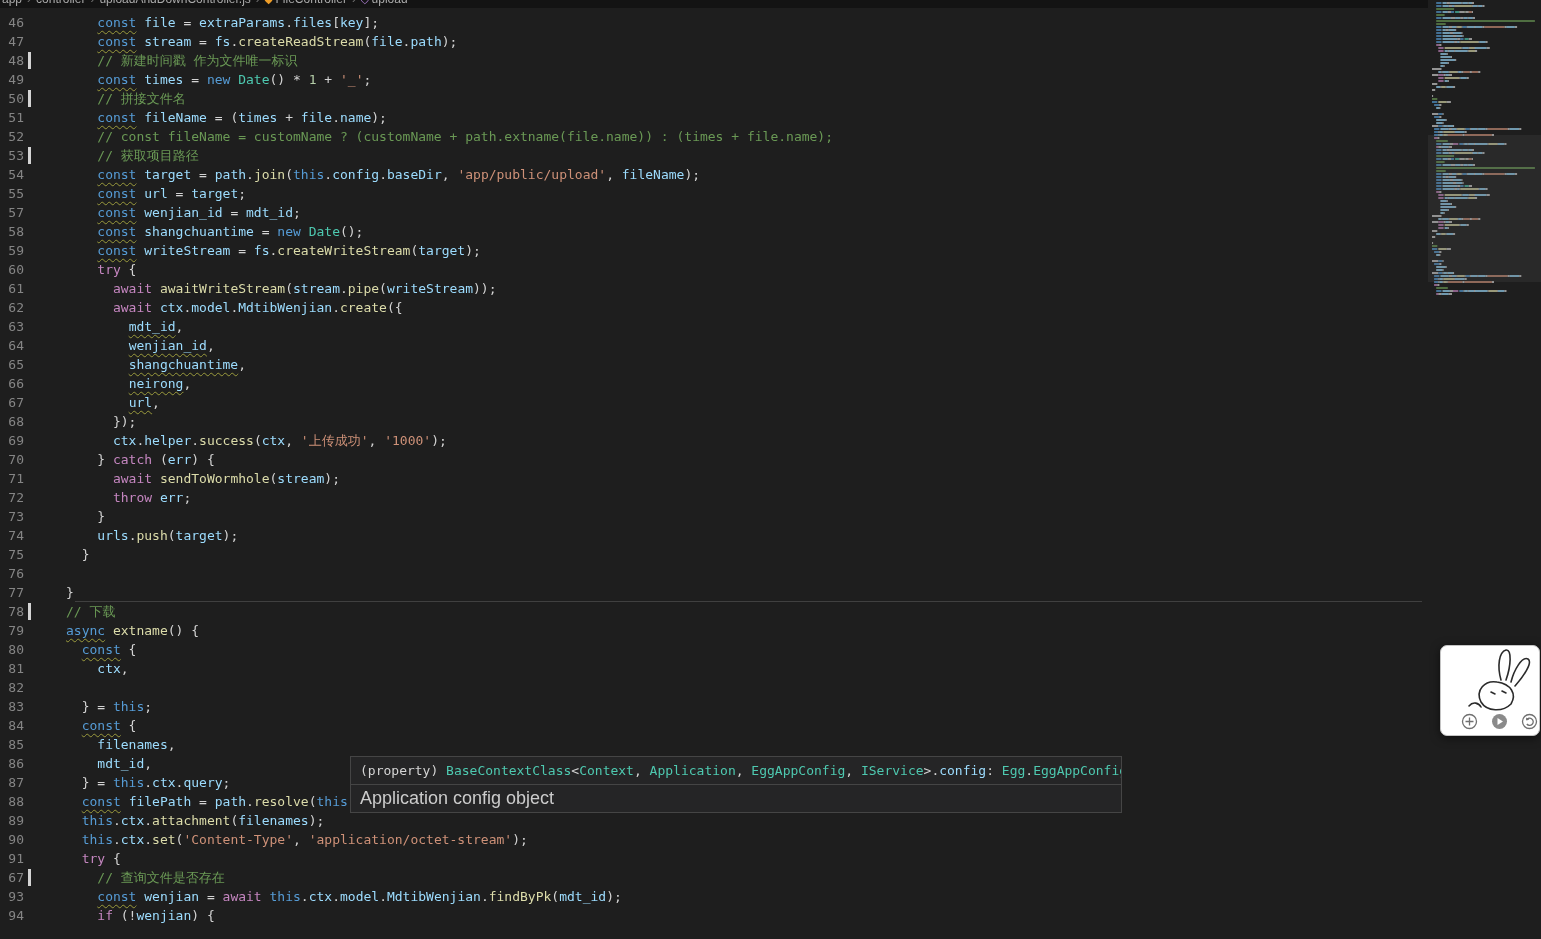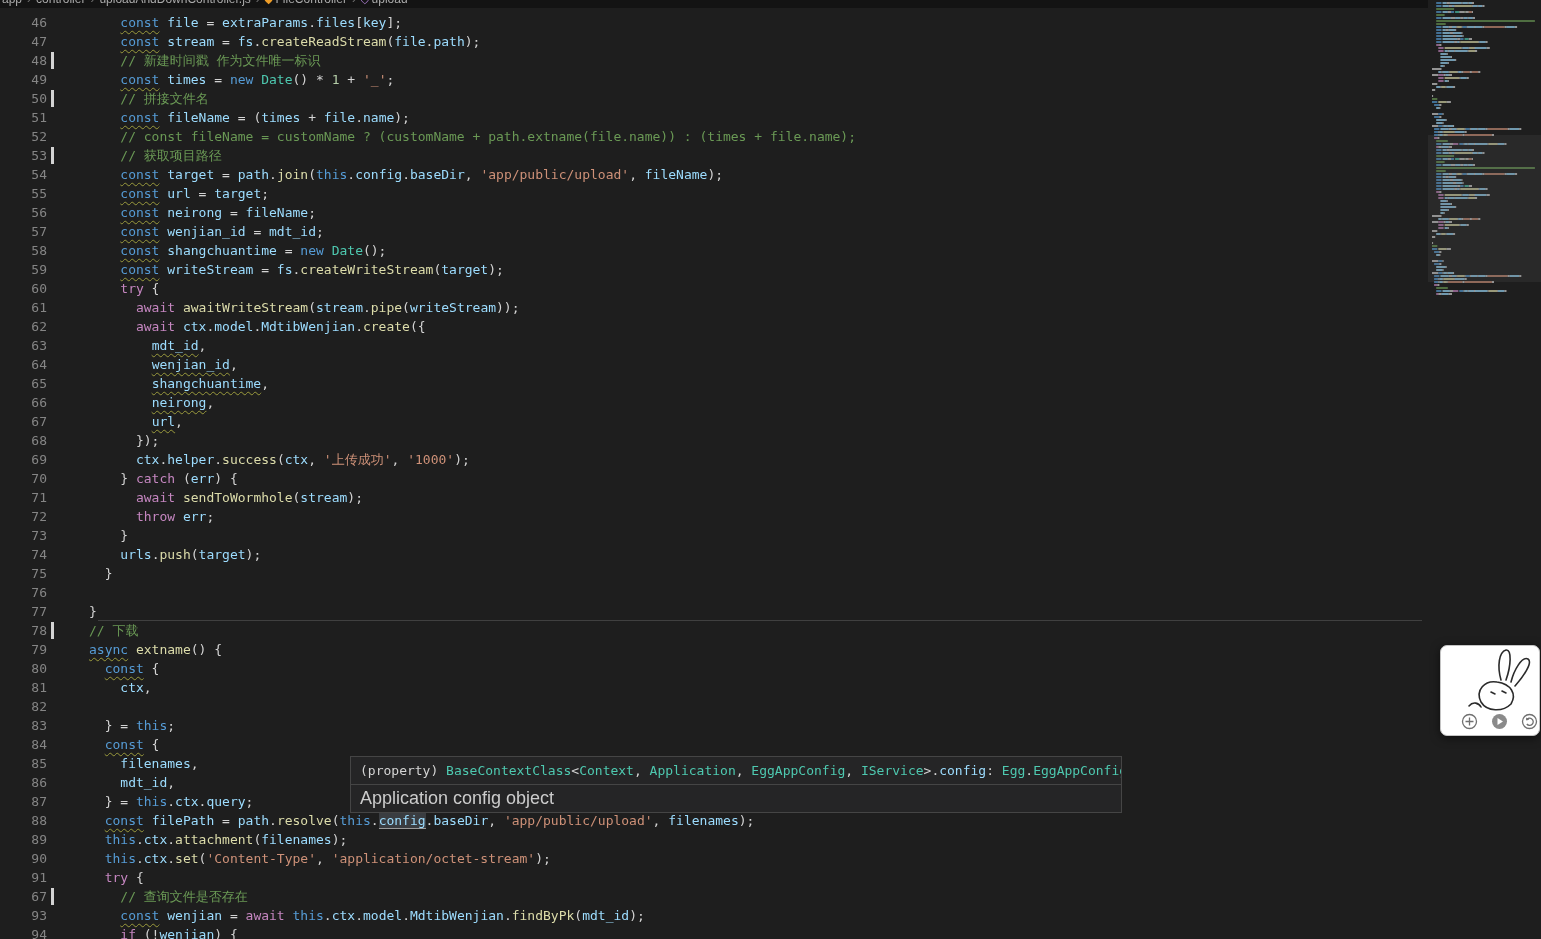--- a/index.html
+++ b/index.html
@@ -21,21 +21,21 @@
   }
   .bc-sep { color:#6e6e6e; margin:0 5px; }
   .bc-item { cursor:pointer; }
   .bc-ic { margin-right:3px; font-size:10px; }
   .bc-ic.class { color:var(--c-clsicon,#ee9d28); }
   .bc-ic.method { color:var(--c-methicon,#b180d7); }
 
   
   .editor { position:absolute; top:8px; left:0; width:1428px; bottom:0; overflow:hidden; }
   .lines { position:absolute; top:5px; left:0; right:0; }
-  .row { position:relative; height:19px; font-size:13px; line-height:19px; white-space:pre;margin-left:23px; }
+  .row { position:relative; height:19px; font-size:13px; line-height:19px; white-space:pre; }
   .ln {
     position:absolute; left:0; top:0; width:24px; text-align:right;
     color:var(--c-ln,#858585); cursor:pointer;
   }
   .mark { position:absolute; left:28px; top:1px; width:3px; height:17px; background:var(--c-mark,#d4d4d4); }
   .code { position:absolute; left:66px; top:0; }
   .divider { position:absolute; left:75px; right:6px; bottom:0; height:1px; background:var(--c-div,#404040); }
 
   
   .d  { color:var(--c-d,#d4d4d4); }
@@ -103,21 +103,20 @@
       <div class="row"><span class="ln">46</span><span class="code"><span class="d">    </span><span class="kw w">const</span><span class="d"> </span><span class="v">file</span><span class="d"> = </span><span class="v">extraParams</span><span class="d">.</span><span class="v">files</span><span class="d">[</span><span class="v">key</span><span class="d">];</span></span></div>
       <div class="row"><span class="ln">47</span><span class="code"><span class="d">    </span><span class="kw w">const</span><span class="d"> </span><span class="v">stream</span><span class="d"> = </span><span class="v">fs</span><span class="d">.</span><span class="f">createReadStream</span><span class="d">(</span><span class="v">file</span><span class="d">.</span><span class="v">path</span><span class="d">);</span></span></div>
       <div class="row"><span class="ln">48</span><span class="mark"></span><span class="code"><span class="d">    </span><span class="c">// 新建时间戳 作为文件唯一标识</span></span></div>
       <div class="row"><span class="ln">49</span><span class="code"><span class="d">    </span><span class="kw w">const</span><span class="d"> </span><span class="v">times</span><span class="d"> = </span><span class="kw">new</span><span class="d"> </span><span class="t">Date</span><span class="d">() * </span><span class="n">1</span><span class="d"> + </span><span class="s">'_'</span><span class="d">;</span></span></div>
       <div class="row"><span class="ln">50</span><span class="mark"></span><span class="code"><span class="d">    </span><span class="c">// 拼接文件名</span></span></div>
       <div class="row"><span class="ln">51</span><span class="code"><span class="d">    </span><span class="kw w">const</span><span class="d"> </span><span class="v">fileName</span><span class="d"> = (</span><span class="v">times</span><span class="d"> + </span><span class="v">file</span><span class="d">.</span><span class="v">name</span><span class="d">);</span></span></div>
       <div class="row"><span class="ln">52</span><span class="code"><span class="d">    </span><span class="c">// const fileName = customName ? (customName + path.extname(file.name)) : (times + file.name);</span></span></div>
       <div class="row"><span class="ln">53</span><span class="mark"></span><span class="code"><span class="d">    </span><span class="c">// 获取项目路径</span></span></div>
       <div class="row"><span class="ln">54</span><span class="code"><span class="d">    </span><span class="kw w">const</span><span class="d"> </span><span class="v">target</span><span class="d"> = </span><span class="v">path</span><span class="d">.</span><span class="f">join</span><span class="d">(</span><span class="kw">this</span><span class="d">.</span><span class="v">config</span><span class="d">.</span><span class="v">baseDir</span><span class="d">, </span><span class="s">'app/public/upload'</span><span class="d">, </span><span class="v">fileName</span><span class="d">);</span></span></div>
       <div class="row"><span class="ln">55</span><span class="code"><span class="d">    </span><span class="kw w">const</span><span class="d"> </span><span class="v">url</span><span class="d"> = </span><span class="v">target</span><span class="d">;</span></span></div>
-      <div class="row"><span class="ln">56</span><span class="code"><span class="d">    </span><span class="kw w">const</span><span class="d"> </span><span class="v">neirong</span><span class="d"> = </span><span class="v">fileName</span><span class="d">;</span></span></div>
       <div class="row"><span class="ln">57</span><span class="code"><span class="d">    </span><span class="kw w">const</span><span class="d"> </span><span class="v">wenjian_id</span><span class="d"> = </span><span class="v">mdt_id</span><span class="d">;</span></span></div>
       <div class="row"><span class="ln">58</span><span class="code"><span class="d">    </span><span class="kw w">const</span><span class="d"> </span><span class="v">shangchuantime</span><span class="d"> = </span><span class="kw">new</span><span class="d"> </span><span class="t">Date</span><span class="d">();</span></span></div>
       <div class="row"><span class="ln">59</span><span class="code"><span class="d">    </span><span class="kw w">const</span><span class="d"> </span><span class="v">writeStream</span><span class="d"> = </span><span class="v">fs</span><span class="d">.</span><span class="f">createWriteStream</span><span class="d">(</span><span class="v">target</span><span class="d">);</span></span></div>
       <div class="row"><span class="ln">60</span><span class="code"><span class="d">    </span><span class="ct">try</span><span class="d"> {</span></span></div>
       <div class="row"><span class="ln">61</span><span class="code"><span class="d">      </span><span class="ct">await</span><span class="d"> </span><span class="f">awaitWriteStream</span><span class="d">(</span><span class="v">stream</span><span class="d">.</span><span class="f">pipe</span><span class="d">(</span><span class="v">writeStream</span><span class="d">));</span></span></div>
       <div class="row"><span class="ln">62</span><span class="code"><span class="d">      </span><span class="ct">await</span><span class="d"> </span><span class="v">ctx</span><span class="d">.</span><span class="v">model</span><span class="d">.</span><span class="v">MdtibWenjian</span><span class="d">.</span><span class="f">create</span><span class="d">({</span></span></div>
       <div class="row"><span class="ln">63</span><span class="code"><span class="d">        </span><span class="v w">mdt_id</span><span class="d">,</span></span></div>
       <div class="row"><span class="ln">64</span><span class="code"><span class="d">        </span><span class="v w">wenjian_id</span><span class="d">,</span></span></div>
       <div class="row"><span class="ln">65</span><span class="code"><span class="d">        </span><span class="v w">shangchuantime</span><span class="d">,</span></span></div>
       <div class="row"><span class="ln">66</span><span class="code"><span class="d">        </span><span class="v w">neirong</span><span class="d">,</span></span></div>

